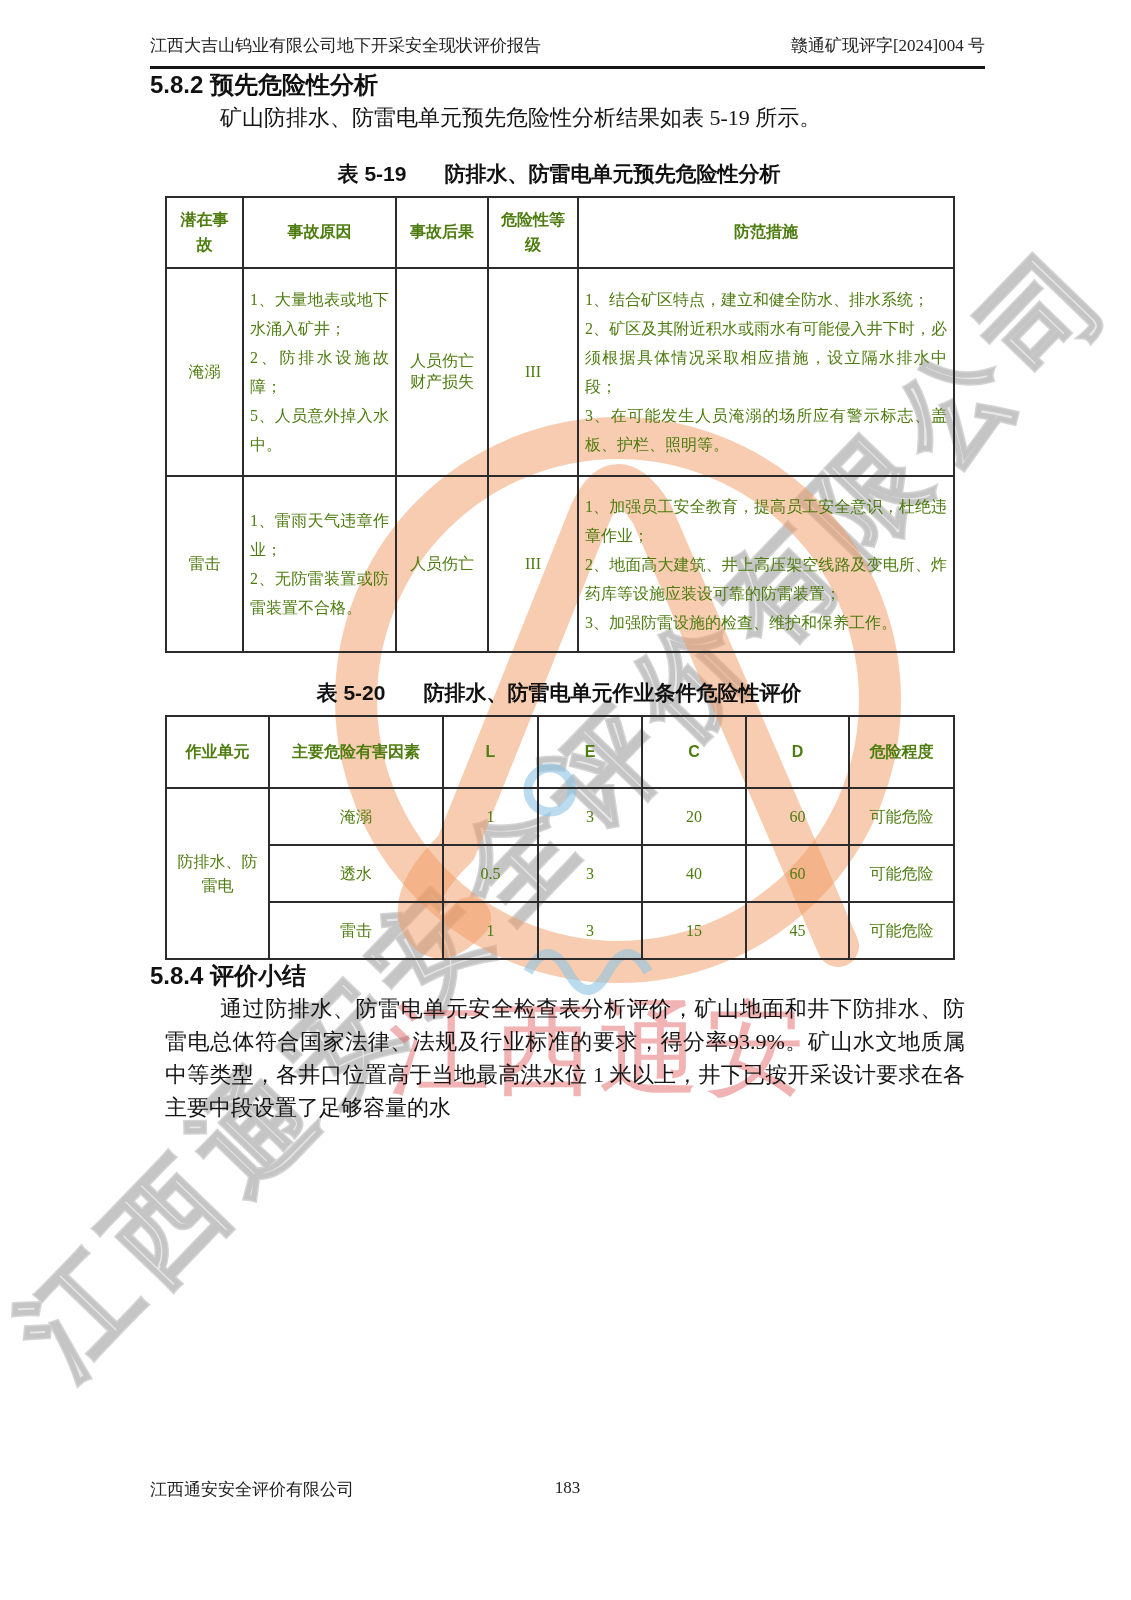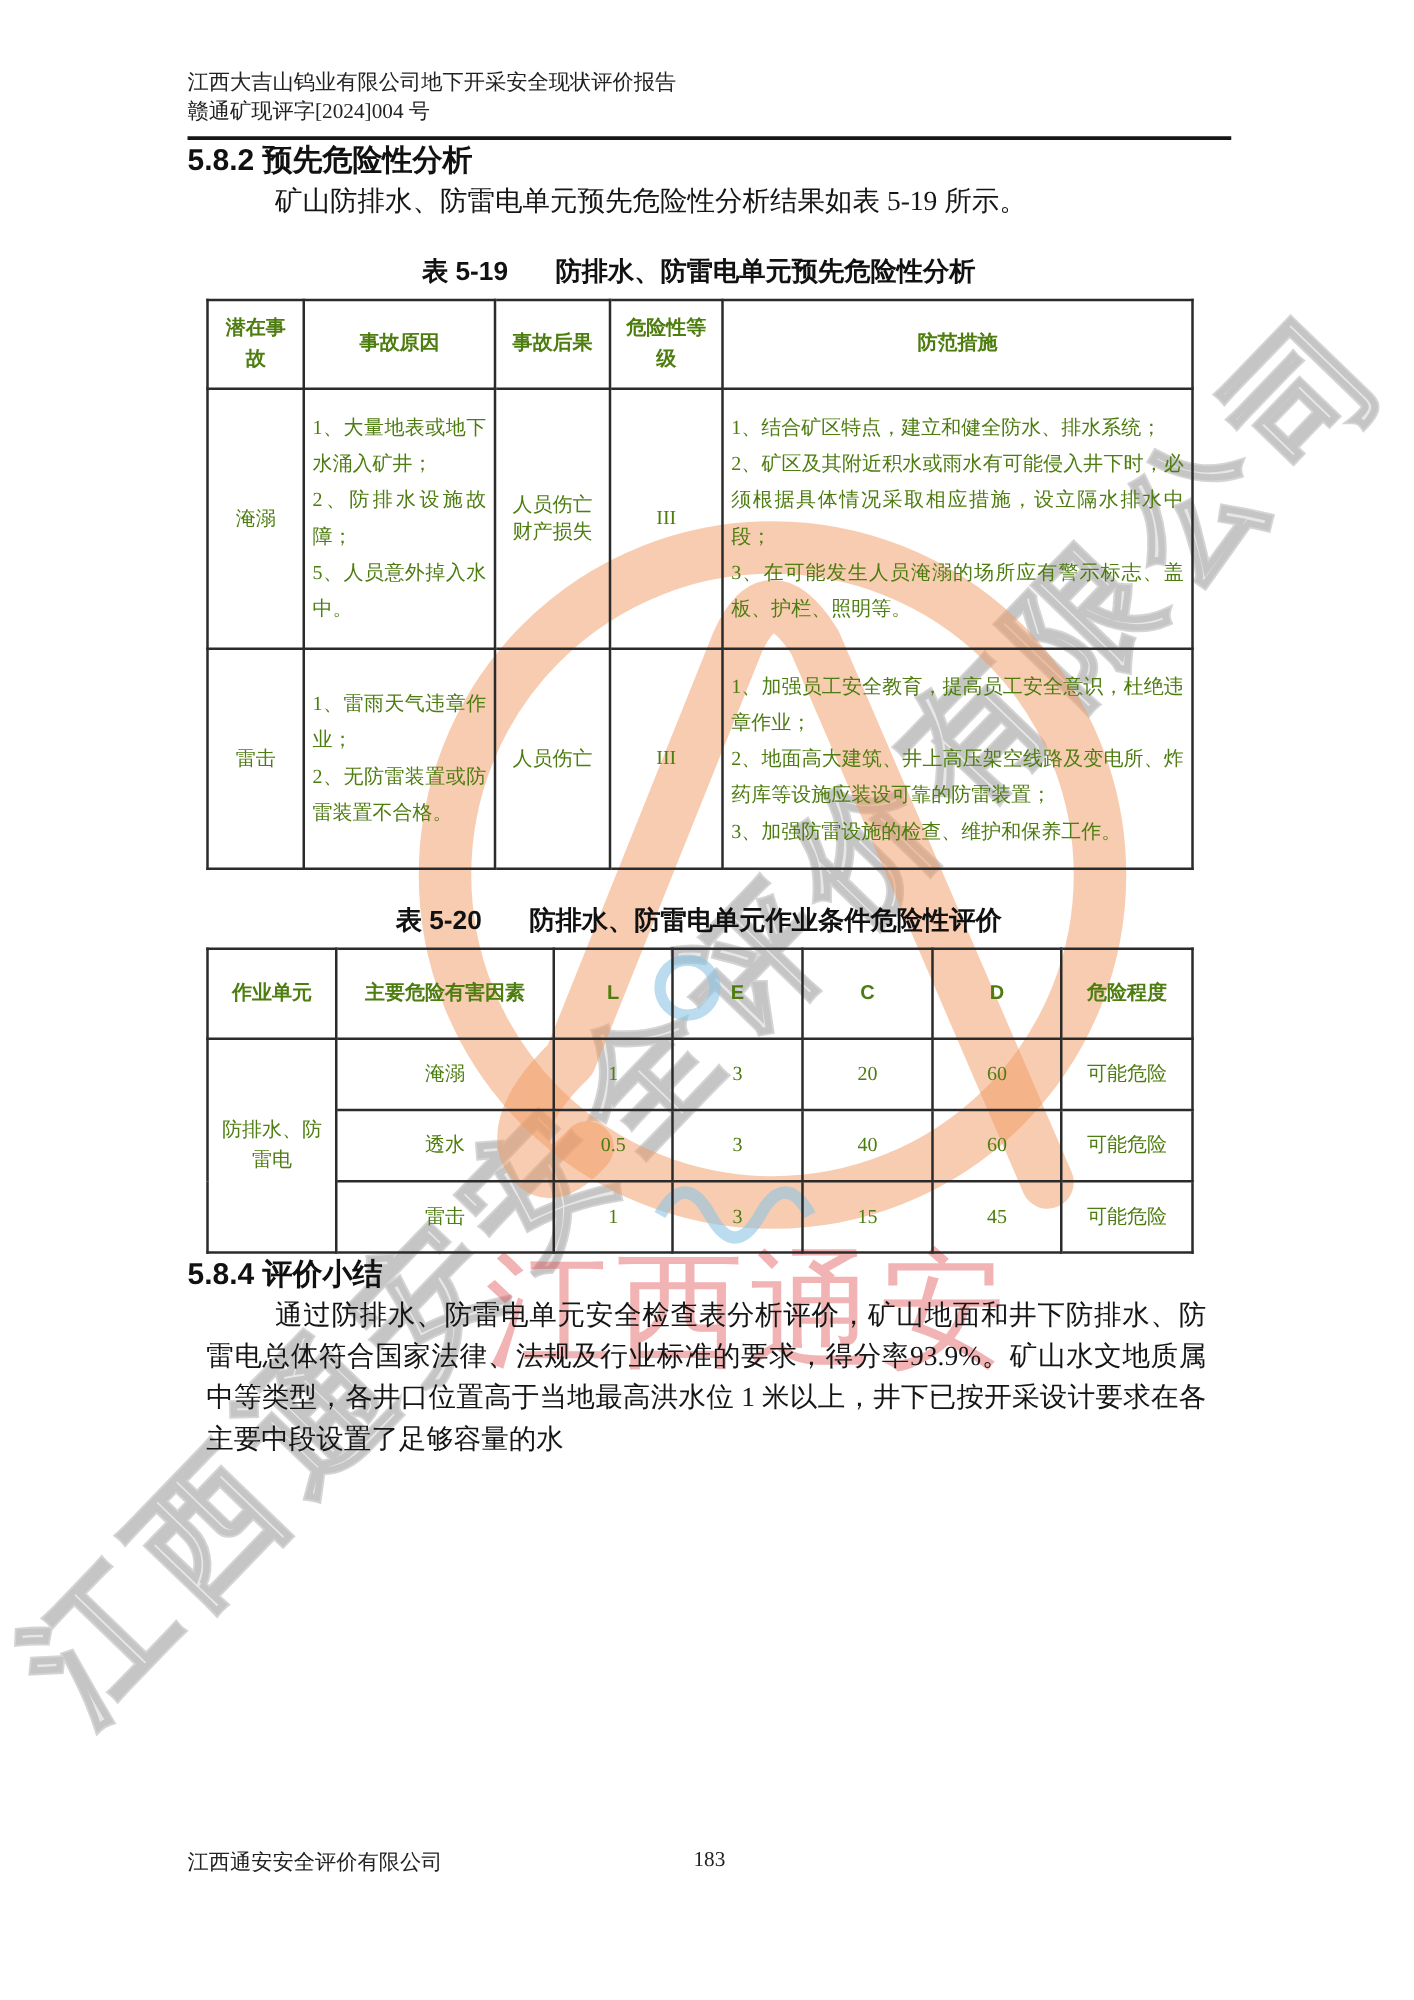--- a/index.html
+++ b/index.html
@@ -24,23 +24,23 @@
   .wm-red{
     position:absolute;left:388px;top:996px;
     font-size:102px;letter-spacing:3px;line-height:1.05;
     font-family:"Liberation Serif","DejaVu Serif",serif;
     color:rgba(221,75,75,0.42);white-space:nowrap;
   }
 
   
   .content{position:relative;z-index:1;padding:0 146px 0 150px;}
   .doc-header{
-    padding-top:54px;padding-bottom:9px;border-bottom:3px solid #161616;
-    display:flex;justify-content:space-between;align-items:flex-start;
-    font-size:17px;color:#222;flex-direction:column;
+    padding-top:34px;padding-bottom:9px;border-bottom:3px solid #161616;
+    display:flex;justify-content:space-between;align-items:center;
+    font-size:17px;color:#222;
   }
   .doc-footer{
     position:absolute;left:150px;right:146px;top:1478px;
     font-size:17px;color:#222;z-index:1;
   }
   .doc-footer .page-num{position:absolute;left:0;right:0;text-align:center;}
 
   h2.sec{
     font-family:"Liberation Sans","DejaVu Sans",sans-serif;
     font-size:24px;font-weight:bold;color:#111;margin:0;

